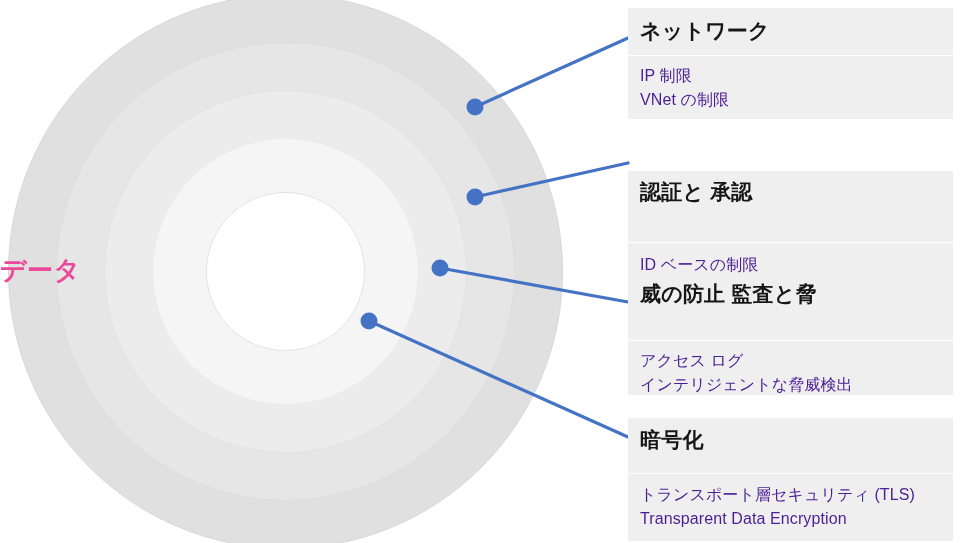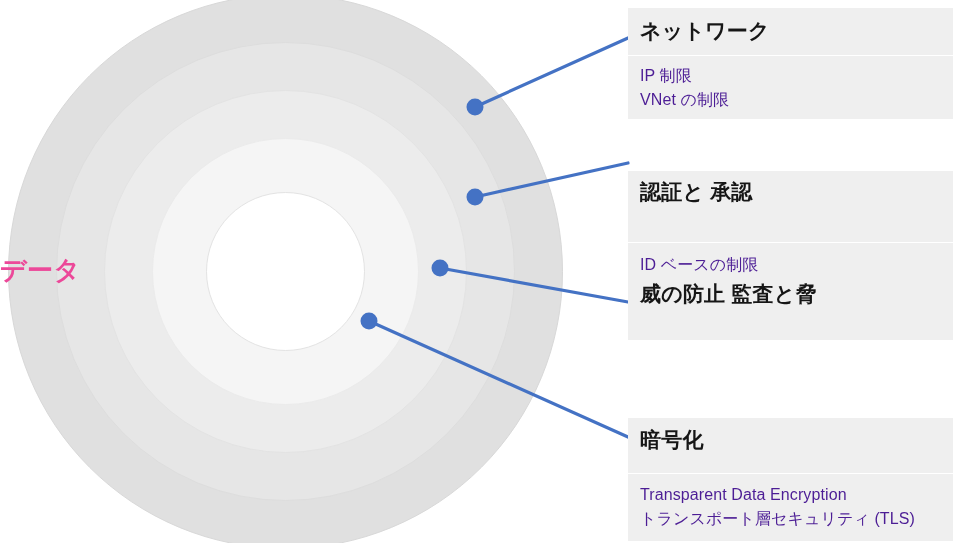--- a/index.html
+++ b/index.html
@@ -152,23 +152,27 @@
     <div class="card-body">
       <span class="line">ID ベースの制限</span>
     </div>
   </div>
 
   <div class="card" id="card-audit">
     <div class="card-header">
       <span class="line">威の防止</span>
       <span class="line">監査と脅</span>
     </div>
+    <div class="card-body">
+      <span class="line">アクセス ログ</span>
+      <span class="line">インテリジェントな脅威検出</span>
+    </div>
   </div>
 
   <div class="card" id="card-encrypt">
     <div class="card-header">暗号化</div>
     <div class="card-body">
+      <span class="line">トランスポート層セキュリティ (TLS)</span>
       <span class="line">Transparent Data Encryption</span>
-      <span class="line">トランスポート層セキュリティ (TLS)</span>
     </div>
   </div>
 
 </div>
 
 </body></html>

